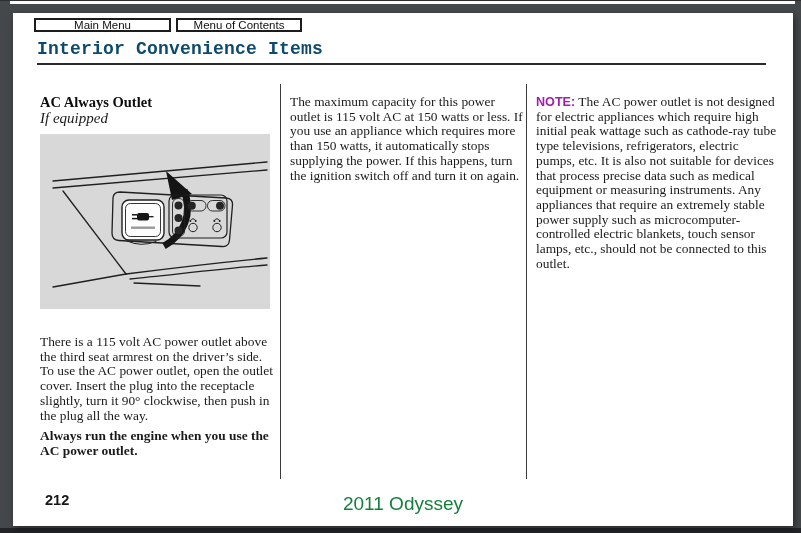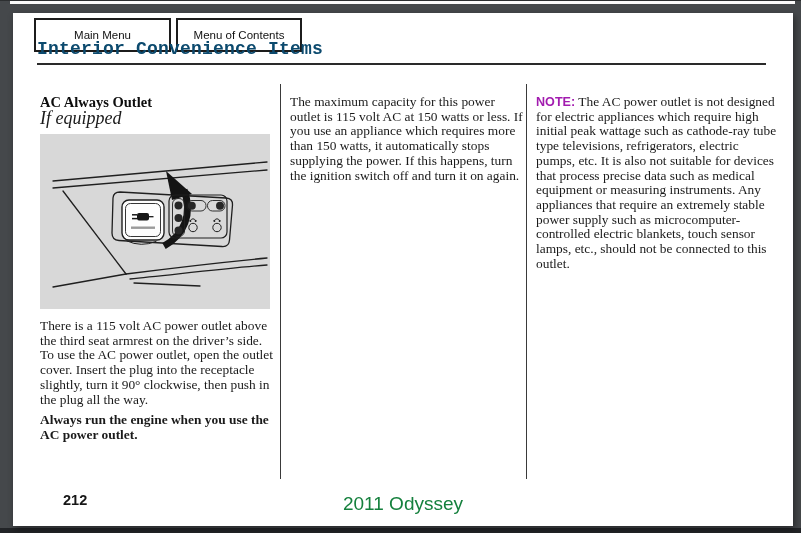--- a/index.html
+++ b/index.html
@@ -26,21 +26,21 @@
   
   .page {
     position: absolute; left: 13px; top: 13px; width: 780px; height: 513px;
     background: #ffffff;
     box-shadow: 2px 3px 7px rgba(0,0,0,0.45);
     color: #1a1a1a;
   }
 
   
   .nav-btn {
-    position: absolute; top: 5px; height: 34px;
+    position: absolute; top: 5px; height: 14px;
     border: 2px solid #1c1c1c; background: #ffffff;
     font-family: "Liberation Sans", sans-serif; font-size: 11.5px; color: #111;
     display: flex; align-items: center; justify-content: center;
     cursor: pointer; padding: 0;
   }
   .nav-btn.main-menu { left: 21px; width: 137px; }
   .nav-btn.toc { left: 163px; width: 126px; }
 
   .section-title {
     position: absolute; left: 24px; top: 26px;
@@ -57,39 +57,39 @@
   }
   .divider-1 { left: 267px; }
   .divider-2 { left: 513px; }
 
   .col { position: absolute; top: 82px; font-size: 13.4px; line-height: 14.7px; }
   .col-left   { left: 27px;  width: 233px; }
   .col-middle { left: 277px; width: 234px; }
   .col-right  { left: 523px; width: 242px; }
 
   .item-heading { font-weight: bold; font-size: 14.5px; line-height: 15px; color: #0d0d0d; }
-  .item-subheading { font-style: italic; font-size: 18px; line-height: 15px; margin-top: 1px; }
+  .item-subheading { font-style: italic; font-size: 15px; line-height: 15px; margin-top: 1px; }
 
   .illustration-box {
     margin-top: 8px; width: 230px; height: 175px; background: #d8d8d8;
   }
 
   .para { margin-top: 0; }
-  .col-left .para-1 { margin-top: 10px; }
+  .col-left .para-1 { margin-top: 26px; }
   .col-left .para-2 { margin-top: 6px; font-weight: bold; }
 
   .note-label {
     font-family: "Liberation Sans", sans-serif; font-weight: bold; font-size: 12.6px;
     color: #a21caf;
   }
 
   .page-number {
     position: absolute; left: 32px; top: 479px;
     font-family: "Liberation Sans", sans-serif; font-weight: bold;
-    font-size: 14.5px; color: #161616; margin-left: 18px;
+    font-size: 14.5px; color: #161616;
   }
   .footer-center {
     position: absolute; left: 0; right: 0; top: 480px; text-align: center;
     font-family: "Liberation Sans", sans-serif; font-size: 19px; color: #15803d;
   }
 
   svg .ln { stroke: #1f1f1f; stroke-width: 1.3; fill: none; stroke-linecap: round; }
   svg .thin { stroke-width: 1; }
 </style>
 </head>

